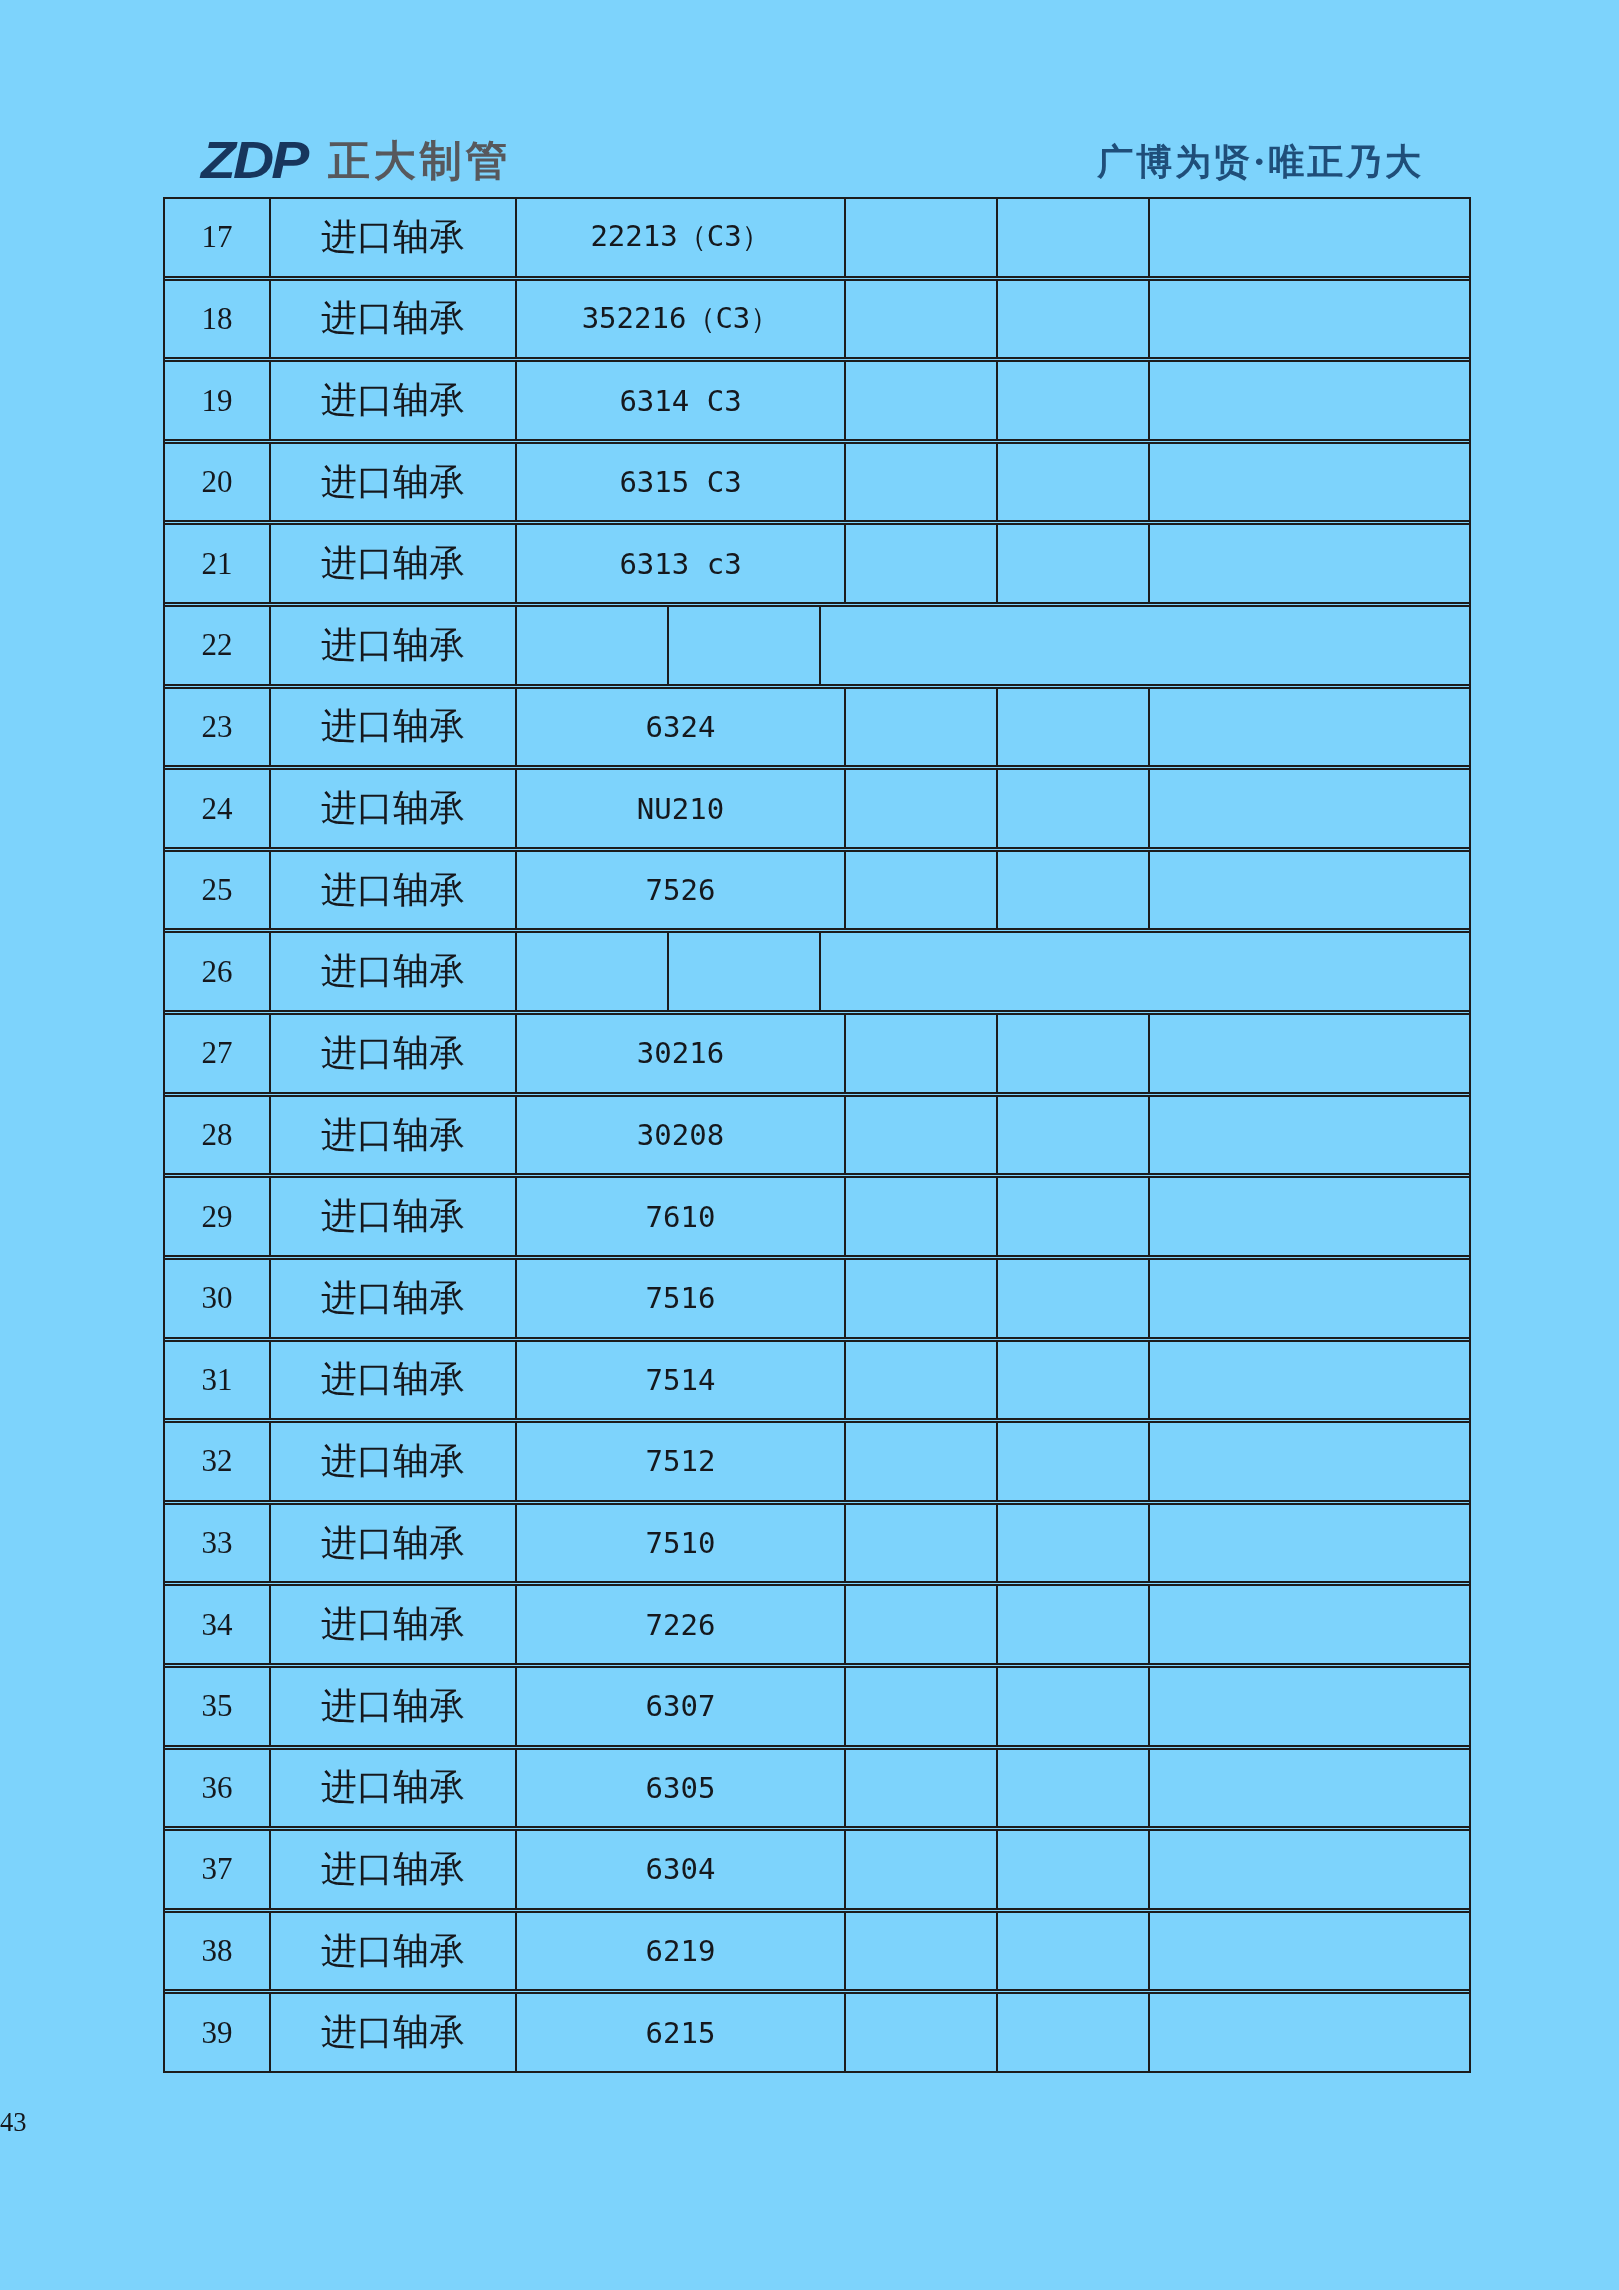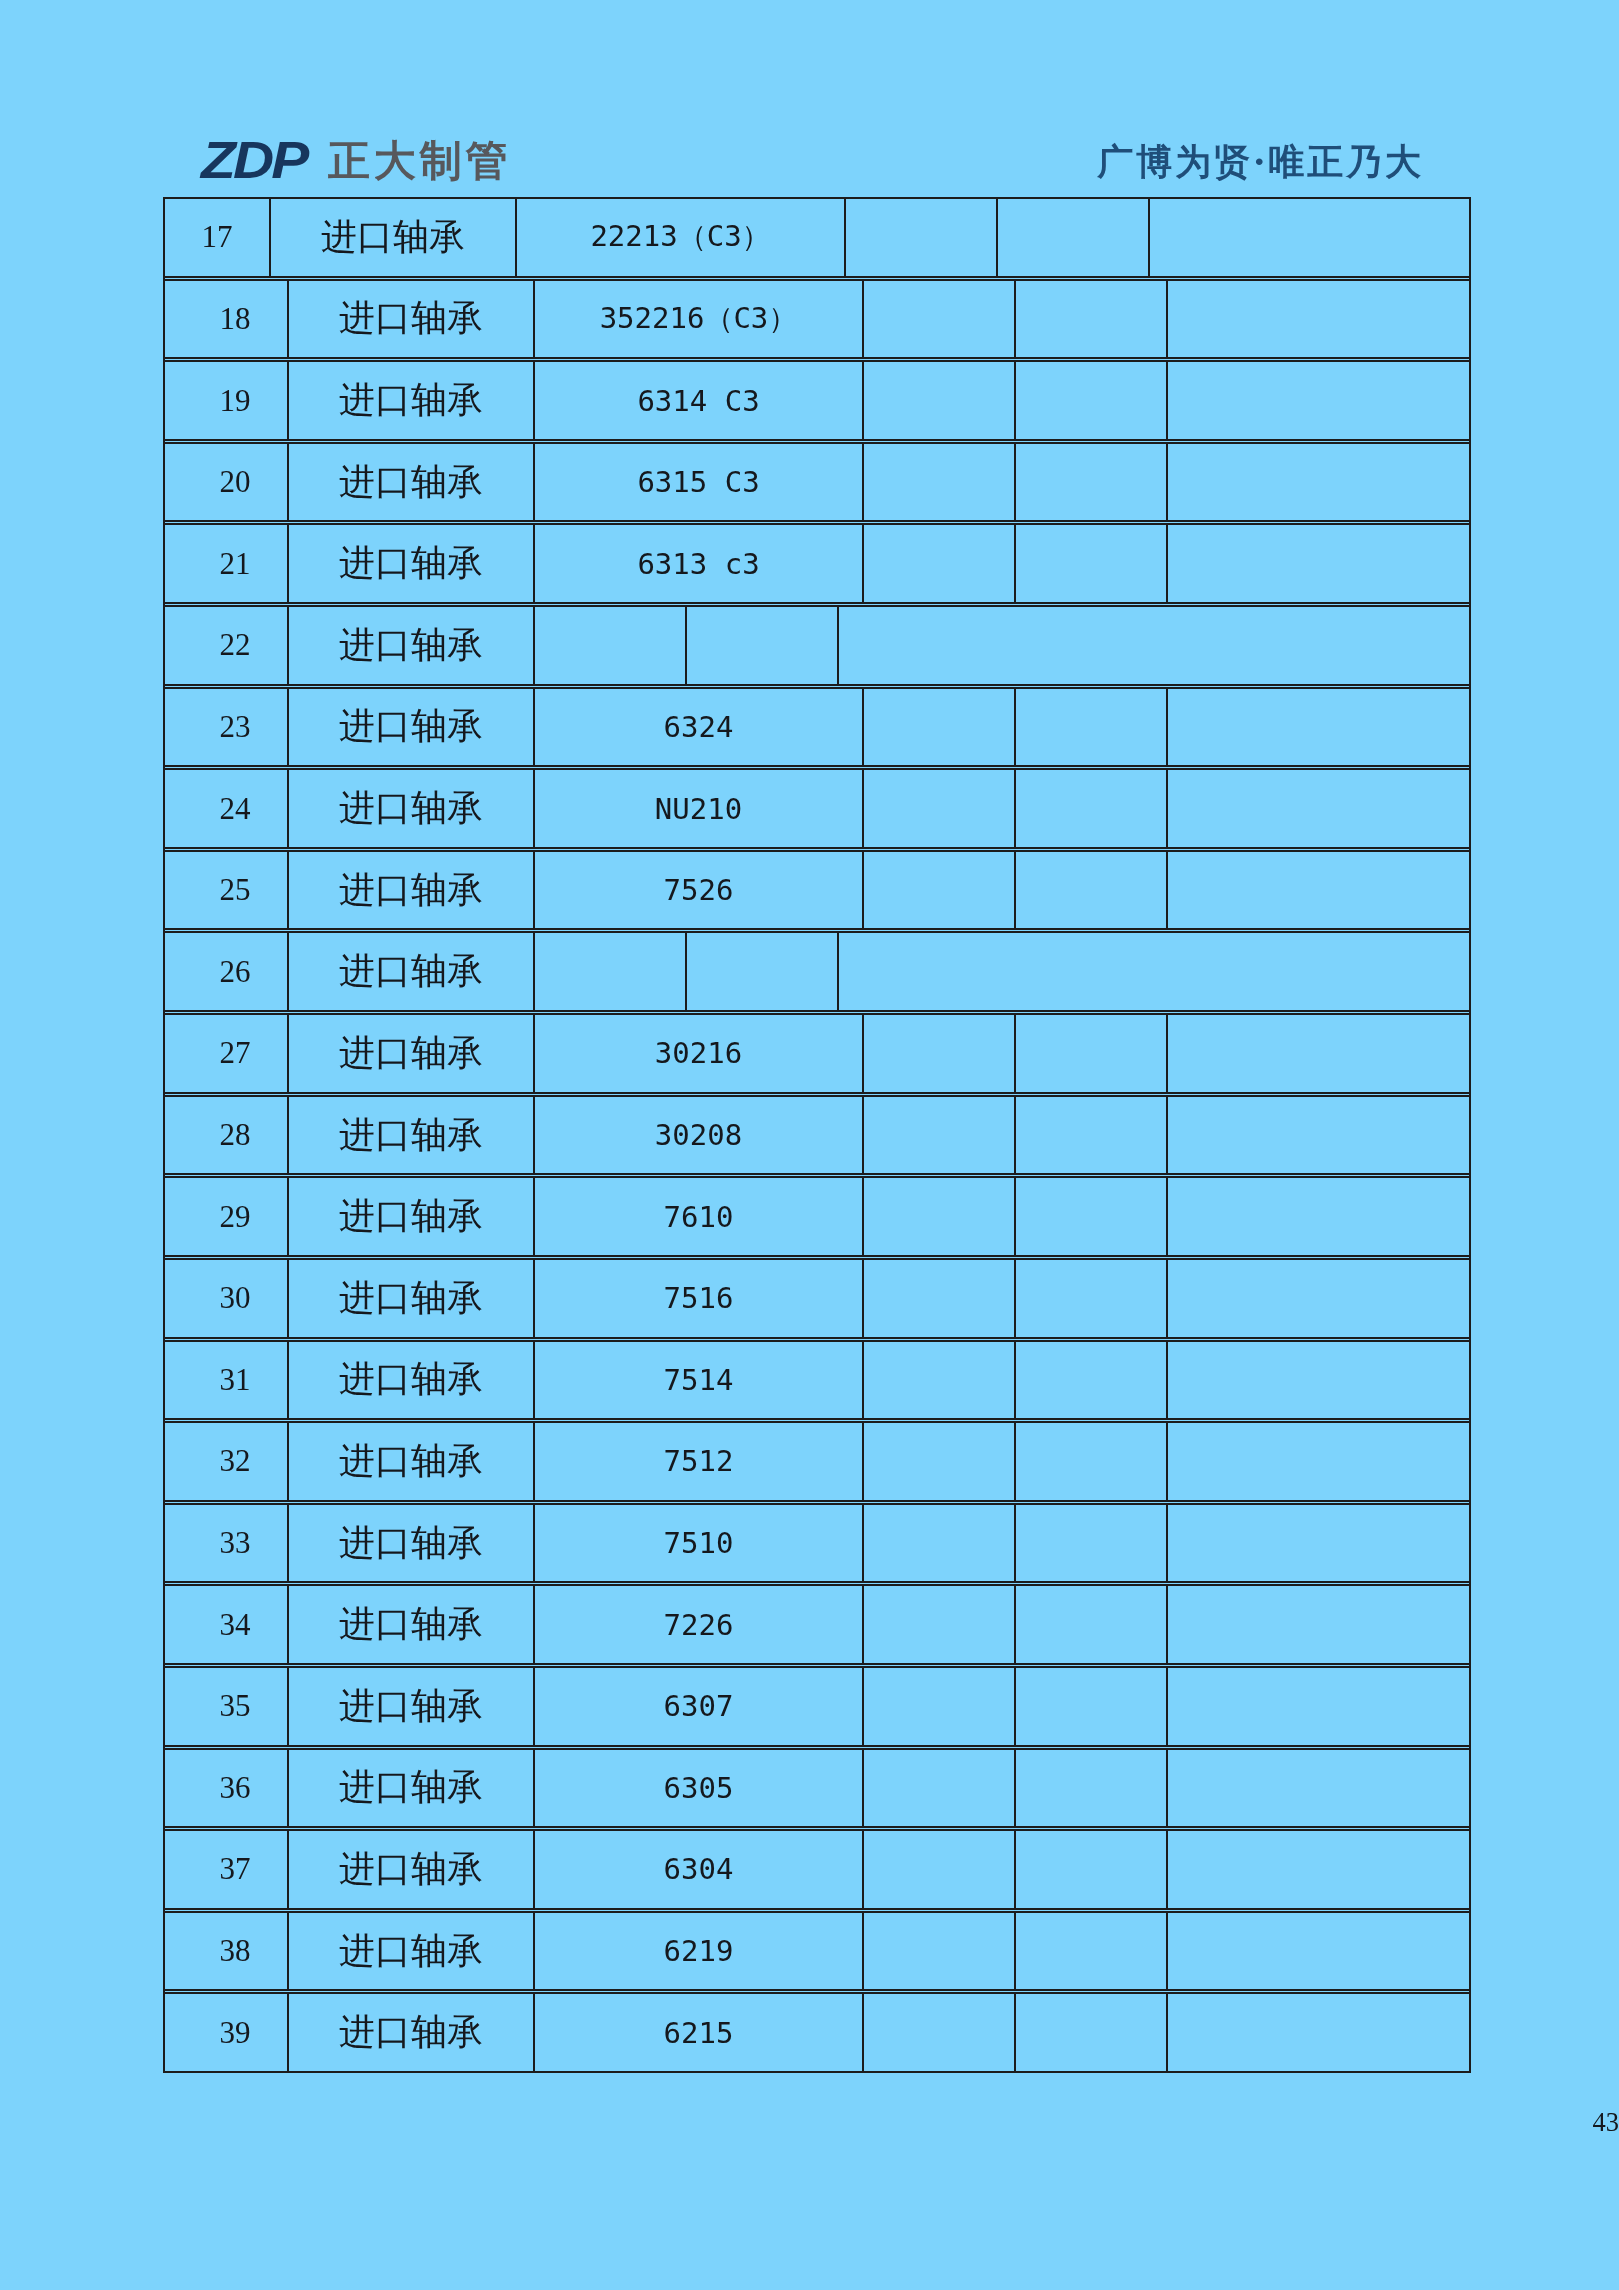--- a/index.html
+++ b/index.html
@@ -71,21 +71,20 @@
     flex-direction:column;
   }
   .row{
     flex:1 1 0;
     display:flex;
     min-height:0;
     text-align:center;
   }
   .row + .row{
     border-top:5.9px double var(--line);
-    padding-left:18px;
   }
   .cell{
     display:flex;
     align-items:center;
     justify-content:center;
     border-right:2px solid var(--line);
     color:var(--ink);
     white-space:nowrap;
     overflow:hidden;
   }
@@ -100,25 +99,24 @@
       font-size:29px;}
   .c4{flex:0 0 152px;}
   .c5{flex:0 0 152px;}
   .c6{flex:1 1 auto;border-right:none;}
   
   .page-number{
     position:absolute;
     top:2107px;
     left:0;
     width:100%;
-    text-align:right;
+    text-align:left;
     font-family:"Liberation Serif", serif;
     font-size:26.5px;
     color:var(--ink);
-    padding-left:38px;
   }
 </style>
 </head>
 <body>
 
 <div class="page">
 
   <div class="header">
     <div class="logo">
       <span class="logo-mark">ZDP</span>

